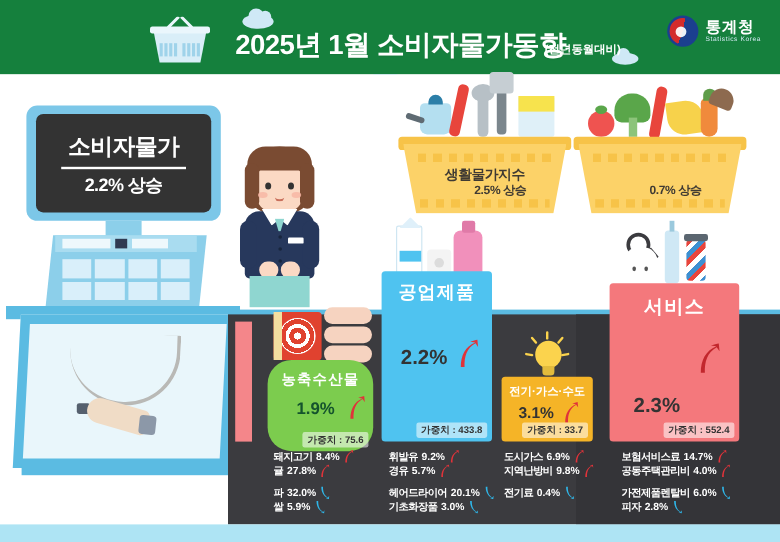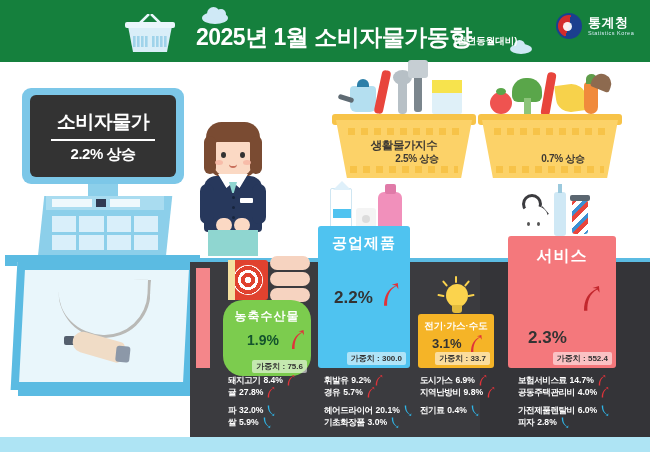--- a/index.html
+++ b/index.html
@@ -431,21 +431,21 @@
   </div>
 
   <div class="bar bar2">
     <div class="bar-title">공업제품</div>
     <div class="bar-pct">2.2%</div>
     <div class="arw" style="left:62px;top:57px">
       <svg width="20" height="24" viewBox="0 0 16 20">
           <path d="M3 19 C3 11 6 5 13 2 L9.5 1.5 L14.5 0 L15 5.2 L13.2 2.6 C7 6 5.4 12 5.6 19 Z" fill="#e0333a"></path>
         </svg>
     </div>
-    <div class="bar-w">가중치 : 300.0</div>
+    <div class="bar-w">가중치 : 433.8</div>
   </div>
 
   <div class="bar bar3">
     <div class="bar-title">전기·가스·수도</div>
     <div class="bar-pct">3.1%</div>
     <div class="arw" style="left:50px;top:21px">
       <svg width="15" height="18" viewBox="0 0 16 20">
           <path d="M3 19 C3 11 6 5 13 2 L9.5 1.5 L14.5 0 L15 5.2 L13.2 2.6 C7 6 5.4 12 5.6 19 Z" fill="#e0333a"></path>
         </svg>
     </div>

